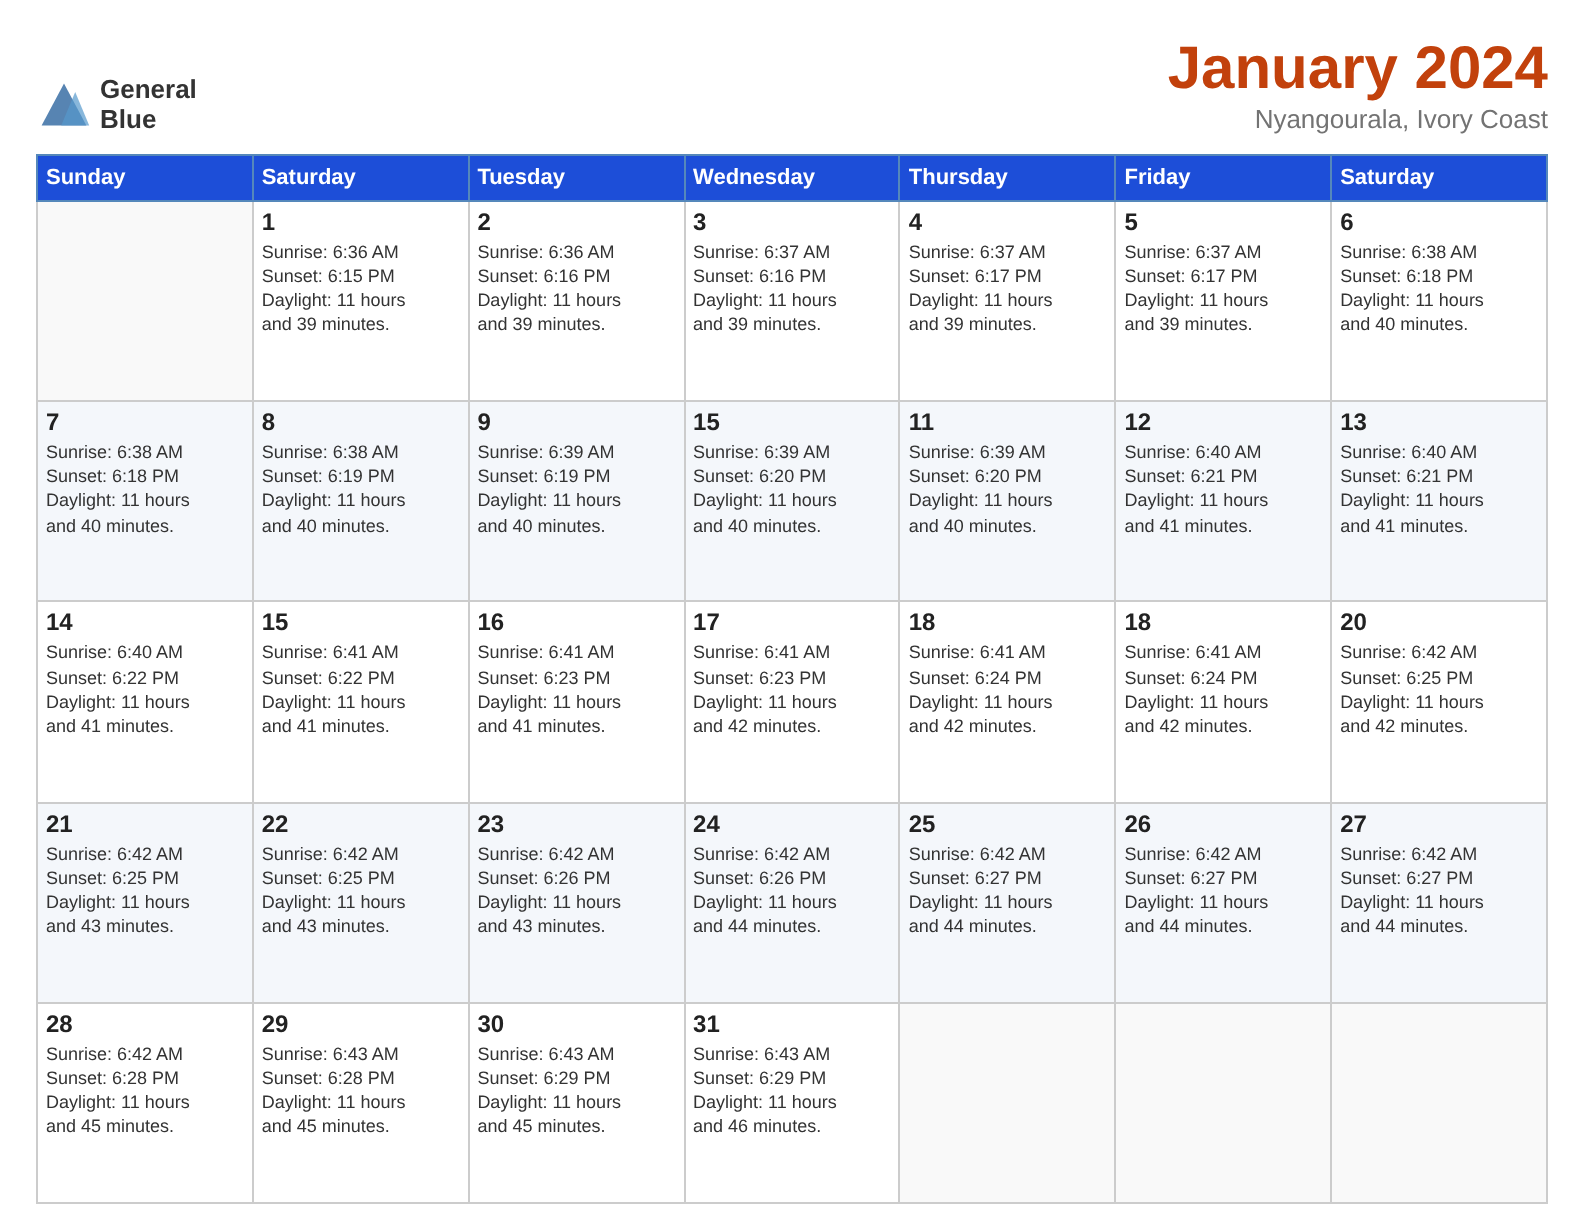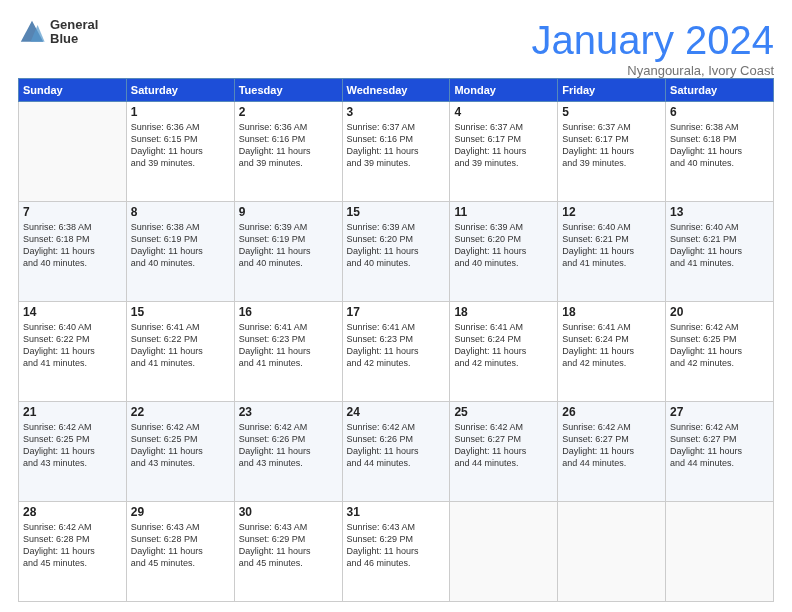--- a/index.html
+++ b/index.html
@@ -13,22 +13,22 @@
     .page {
       width: 792px;
       height: 612px;
       padding: 18px 18px 10px 18px;
       display: flex;
       flex-direction: column;
     }
     .header {
       display: flex;
       justify-content: space-between;
-      align-items: flex-start;
-      margin-bottom: 0;
+      align-items: flex-end;
+      margin-bottom: 10px;
     }
     .logo {
       display: flex;
       align-items: center;
       gap: 4px;
     }
     .logo-text {
       display: flex;
       flex-direction: column;
       font-size: 13px;
@@ -38,23 +38,23 @@
     }
     .logo-text span:first-child { color: #333; }
     .logo-icon {
       width: 28px;
       height: 28px;
     }
     .title-block {
       text-align: right;
     }
     .title-block .month-year {
-      font-size: 40px;
-      font-weight: 400;
-      color: #3b82f6;
+      font-size: 30px;
+      font-weight: 700;
+      color: #c2410c;
     }
     .title-block .location {
       font-size: 13px;
       color: #737373;
     }
     .calendar {
       flex: 1;
       border: 1px solid #ccc;
       border-collapse: collapse;
       width: 100%;
@@ -116,21 +116,21 @@
     </div>
   </div>
 
   <table class="calendar">
     <thead>
       <tr>
       <th>Sunday</th>
           <th>Saturday</th>
           <th>Tuesday</th>
           <th>Wednesday</th>
-          <th>Monday</th>
+          <th>Thursday</th>
           <th>Friday</th>
           <th>Saturday</th>
         </tr>
     </thead>
     <tbody id="calendar-body">
     <tr>
           <td class="empty-cell"></td>
           <td>
             <div class="day-number">1</div>
             <div class="day-info">Sunrise: 6:36 AM<br>Sunset: 6:15 PM<br>Daylight: 11 hours<br>and 39 minutes.</div>

